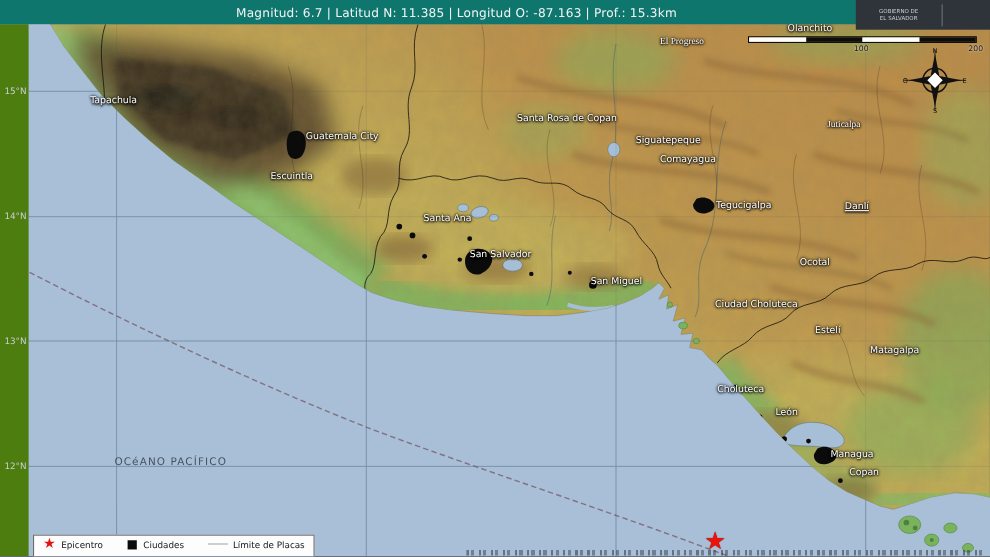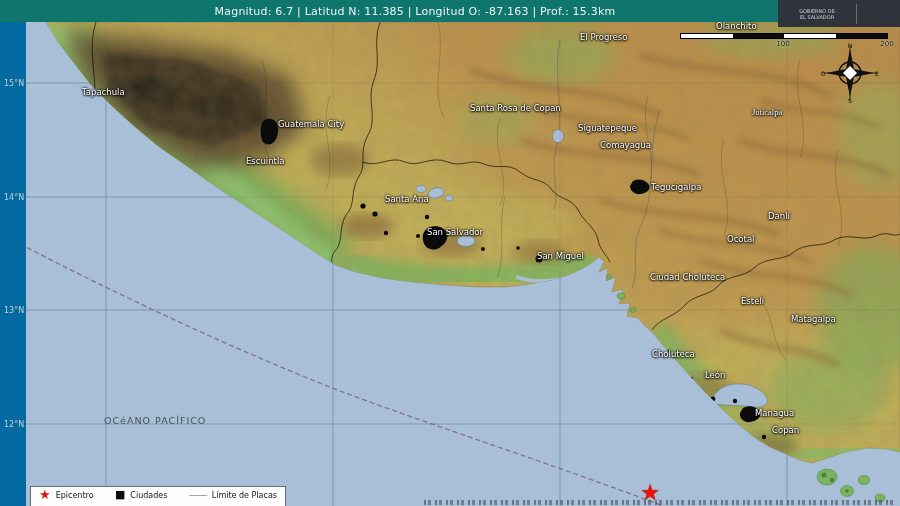--- a/index.html
+++ b/index.html
@@ -8,21 +8,21 @@
   .stage svg.map{position:absolute;left:0;top:0;z-index:1;}
 
   .hdr{position:absolute;left:0;top:0;width:900px;height:22px;background:#0f766e;z-index:6;
        display:flex;align-items:center;justify-content:center;}
   .hdr .title{color:#f2f4f6;font-size:11px;letter-spacing:.2px;transform:translateX(-35px);}
   .logo-box{position:absolute;right:0;top:0;width:122px;height:27px;background:#2f343a;z-index:7;
             display:flex;align-items:center;}
   .logo-txt{width:78px;text-align:center;color:#c9ced4;font-size:5px;line-height:6px;}
   .logo-sep{width:1px;height:20px;background:#6a7078;}
 
-  .side{position:absolute;left:0;top:22px;width:26px;height:484px;background:#0369a1;z-index:5;}
+  .side{position:absolute;left:0;top:22px;width:26px;height:484px;background:#4d7c0f;z-index:5;}
   .lat{position:absolute;left:4px;color:#c9ced4;font-size:8px;transform:translateY(-50%);white-space:nowrap;}
 
   .labels{position:absolute;left:0;top:0;width:900px;height:506px;z-index:3;pointer-events:none;}
   .place{position:absolute;color:#ffffff;font-size:8.5px;white-space:nowrap;
          text-shadow:0 0 2px #000,0 1px 2px #000,0 0 3px #000;transform:translateY(-50%);}
   .ocean-name{position:absolute;color:#46535f;font-size:9.5px;letter-spacing:1px;
               transform:translateY(-50%);z-index:3;}
 
   .scalebar{position:absolute;left:680px;top:33px;z-index:4;}
   .bar{display:flex;border:1px solid #000;width:208px;height:6px;box-sizing:border-box;}
@@ -241,27 +241,27 @@
       <line x1="560" y1="22" x2="560" y2="506"></line>
         <line x1="787" y1="22" x2="787" y2="506"></line>
     </g>
   </svg>
 
   <div class="labels" id="placeLayer">
       <div class="place" style="left: 82px; top: 92px;">Tapachula</div>
       <div class="place" style="left: 278px; top: 124px;">Guatemala City</div>
       <div class="place" style="left: 246px; top: 161px;">Escuintla</div>
       <div class="place" style="left: 716px; top: 26px;">Olanchito</div>
-      <div class="place" style="left: 580px; top: 37px;">El Progreso</div>
+      <div class="place" style="left: 600px; top: 37px; font-family: Liberation Serif, serif;">El Progreso</div>
       <div class="place" style="left: 470px; top: 108px;">Santa Rosa de Copan</div>
       <div class="place" style="left: 578px; top: 128px;">Siguatepeque</div>
       <div class="place" style="left: 600px; top: 145px;">Comayagua</div>
       <div class="place" style="left: 752px; top: 112px; font-family: Liberation Serif, serif;">Juticalpa</div>
       <div class="place" style="left: 651px; top: 187px;">Tegucigalpa</div>
-      <div class="place" style="left: 768px; top: 216px;">Danlí</div>
+      <div class="place" style="left: 768px; top: 188px; text-decoration: underline;">Danlí</div>
       <div class="place" style="left: 727px; top: 239px;">Ocotal</div>
       <div class="place" style="left: 385px; top: 199px;">Santa Ana</div>
       <div class="place" style="left: 427px; top: 232px;">San Salvador</div>
       <div class="place" style="left: 537px; top: 256px;">San Miguel</div>
       <div class="place" style="left: 650px; top: 277px;">Ciudad Choluteca</div>
       <div class="place" style="left: 741px; top: 301px;">Estelí</div>
       <div class="place" style="left: 791px; top: 319px;">Matagalpa</div>
       <div class="place" style="left: 652px; top: 354px;">Choluteca</div>
       <div class="place" style="left: 685px; top: 375px; padding-left: 20px;">León</div>
       <div class="place" style="left: 755px; top: 413px;">Managua</div>

